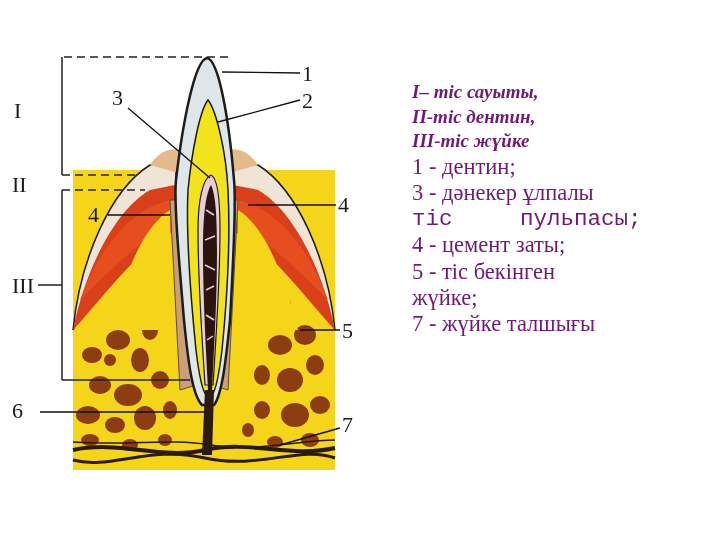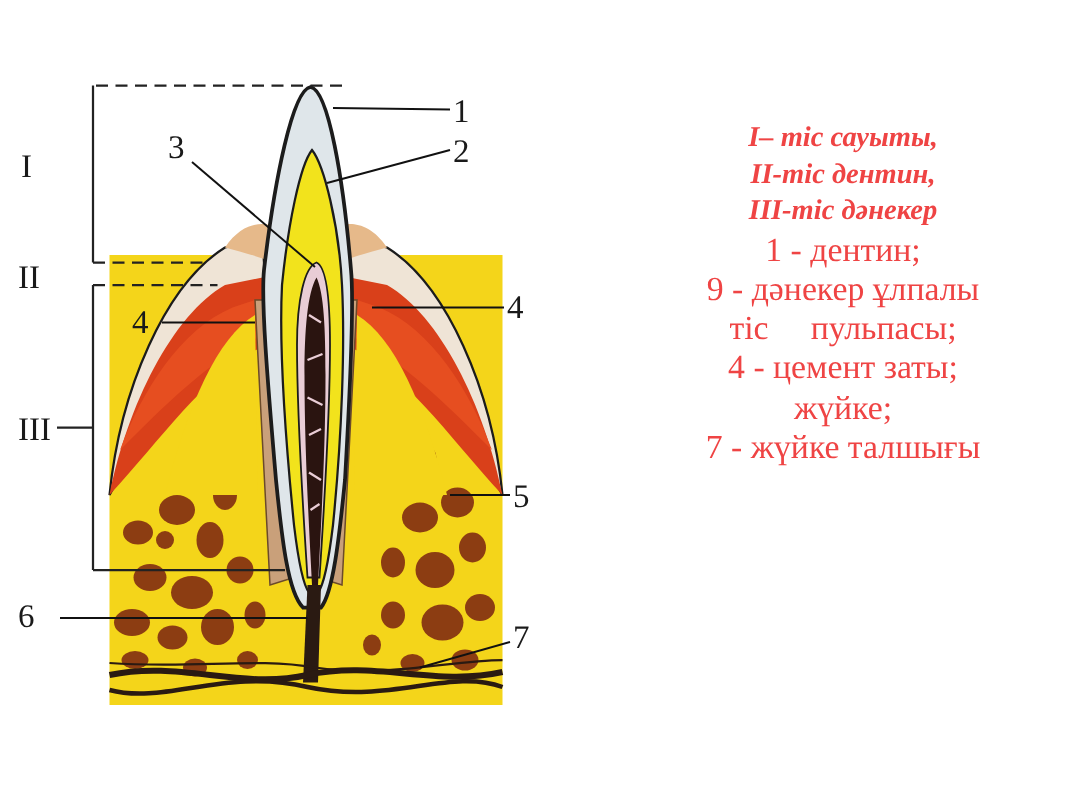--- a/index.html
+++ b/index.html
@@ -3,21 +3,21 @@
 <meta charset="utf-8">
 <style>
   html, body { margin: 0; padding: 0; }
   body {
     width: 720px; height: 540px; background: #ffffff; position: relative; overflow: hidden;
     font-family: "Liberation Serif", serif;
   }
   #diagram { position: absolute; left: 0; top: 0; width: 400px; height: 540px; }
   .lbl { font-family: "Liberation Serif", serif; font-size: 22px; fill: #1a1a1a; }
   #legend {
-    position: absolute; left: 412px; top: 80px; width: 300px; color: #ef4444; text-align: center;
+    position: absolute; left: 412px; top: 80px; width: 300px; color: #701a75;
   }
   .sec { font-family: "Liberation Serif", serif; font-weight: bold; font-style: italic; font-size: 19px; line-height: 24.5px; }
   .item { font-family: "Liberation Serif", serif; font-size: 22.5px; line-height: 26.3px; }
 </style>
 </head>
 <body>
 
 <svg id="diagram" viewBox="0 0 400 540" xmlns="http://www.w3.org/2000/svg">
 
   <g>
@@ -141,20 +141,21 @@
   <text class="lbl" x="88" y="222">4</text>
   <text class="lbl" x="338" y="212">4</text>
   <text class="lbl" x="342" y="338">5</text>
   <text class="lbl" x="12" y="418">6</text>
   <text class="lbl" x="342" y="432">7</text>
 </svg>
 
 <div id="legend">
   <div class="sec">I– тіс  сауыты,</div>
   <div class="sec">II-тіс дентин,</div>
-  <div class="sec">III-тіс дәнекер</div>
+  <div class="sec">III-тіс жүйке</div>
   <div class="item">1 - дентин;</div>
-  <div class="item">9 - дәнекер ұлпалы</div>
-  <div class="item" style="white-space:pre;">тіс     пульпасы;</div>
+  <div class="item">3 - дәнекер ұлпалы</div>
+  <div class="item" style="white-space:pre;font-family:Liberation Mono, monospace;">тіс     пульпасы;</div>
   <div class="item">4 - цемент заты;</div>
+  <div class="item">5 - тіс бекінген</div>
   <div class="item">жүйке;</div>
   <div class="item">7 - жүйке талшығы</div>
 </div>
 
 </body></html>

